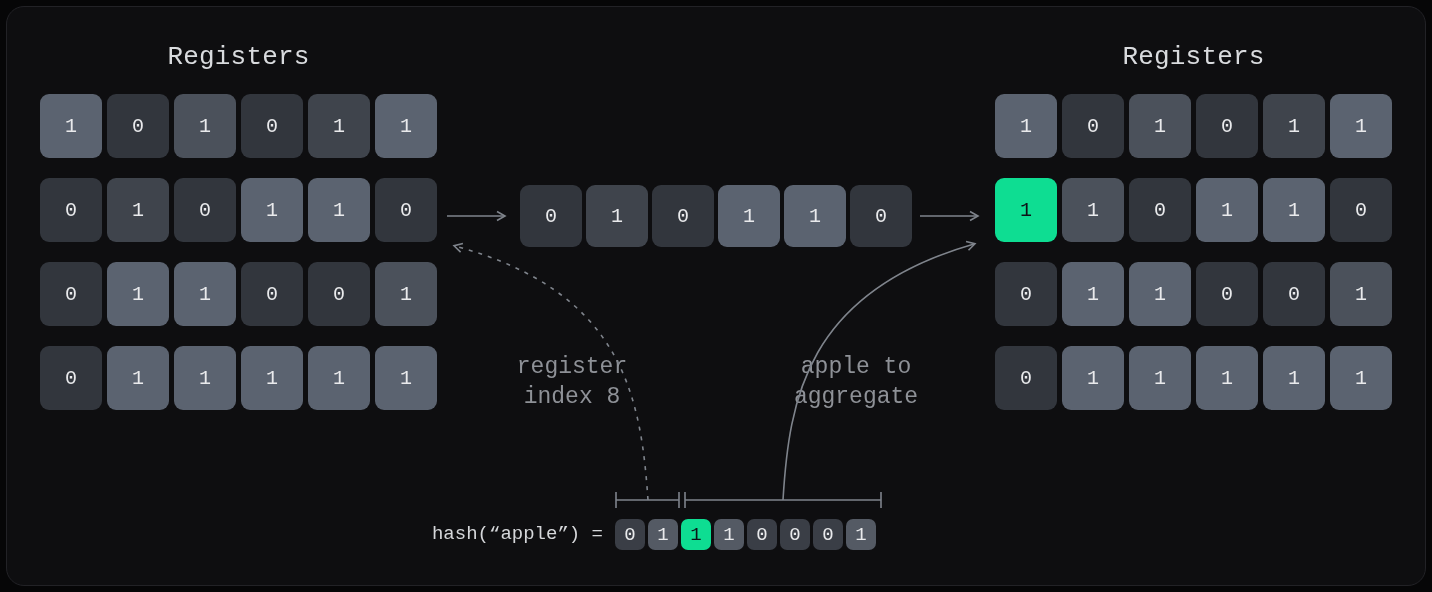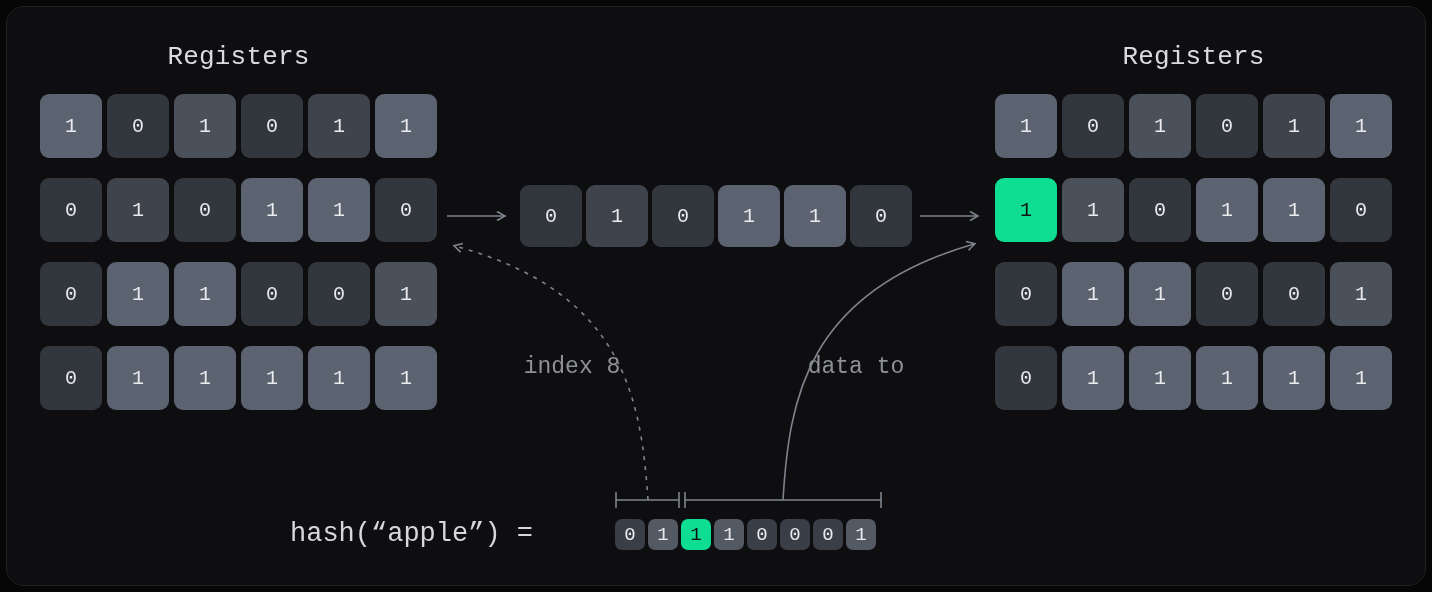--- a/index.html
+++ b/index.html
@@ -28,22 +28,22 @@
   .shade-green{background:var(--cell-green,#0edd92);color:var(--green-text,#0d1217);}
 
   .bits{position:absolute;left:615px;top:519px;}
   .bits .cell-row{gap:3px;}
   .bit{width:30px;height:31px;border-radius:7px;display:flex;align-items:center;justify-content:center;
        font-size:19px;color:var(--cell-text,#e9eaec);}
   .bit.shade-dark{background:var(--bit-dark,#3a3e46);}
   .bit.shade-mid{background:var(--bit-mid,#545a64);}
   .bit.shade-green{background:var(--cell-green,#0edd92);color:var(--green-text,#0d1217);}
 
-  .hash-label{position:absolute;left:290px;top:518px;width:313px;text-align:left;
-              font-size:27px;line-height:32px;color:var(--hash-text,#d5d7da);}
+  .hash-label{position:absolute;left:290px;top:518px;width:313px;text-align:right;
+              font-size:19px;line-height:32px;color:var(--hash-text,#d5d7da);}
 
   .note{position:absolute;width:220px;top:352px;text-align:center;font-size:23px;line-height:30px;
         color:var(--label-text,#8e9197);}
   .note.reg{left:462px;} .note.agg{left:746px;}
 
   svg.overlay{position:absolute;left:0;top:0;pointer-events:none;}
   .stroke{stroke:var(--arrow,#7f848c);fill:none;stroke-width:1.6;}
   .dashed{stroke-dasharray:4 6;}
 </style>
 </head>
@@ -145,24 +145,26 @@
         <div class="bit shade-dark">0</div>
         <div class="bit shade-dark">0</div>
         <div class="bit shade-dark">0</div>
         <div class="bit shade-mid">1</div>
       </div>
     </div>
 
   <div class="hash-label">hash(“apple”) =</div>
 
   <div class="note reg">
+    <div>register</div>
     <div>index 8</div>
   </div>
   <div class="note agg">
-    <div>data to</div>
+    <div>apple to</div>
+    <div>aggregate</div>
   </div>
 
   <svg class="overlay" width="1432" height="592">
     <defs>
       <marker id="ah" markerWidth="14" markerHeight="14" refX="9" refY="6" orient="auto" markerUnits="userSpaceOnUse">
         <path d="M2,1.5 L10,6 L2,10.5" class="stroke"></path>
       </marker>
     </defs>
     <line x1="447" y1="216" x2="504" y2="216" class="stroke" marker-end="url(#ah)"></line>
     <line x1="920" y1="216" x2="977" y2="216" class="stroke" marker-end="url(#ah)"></line>

